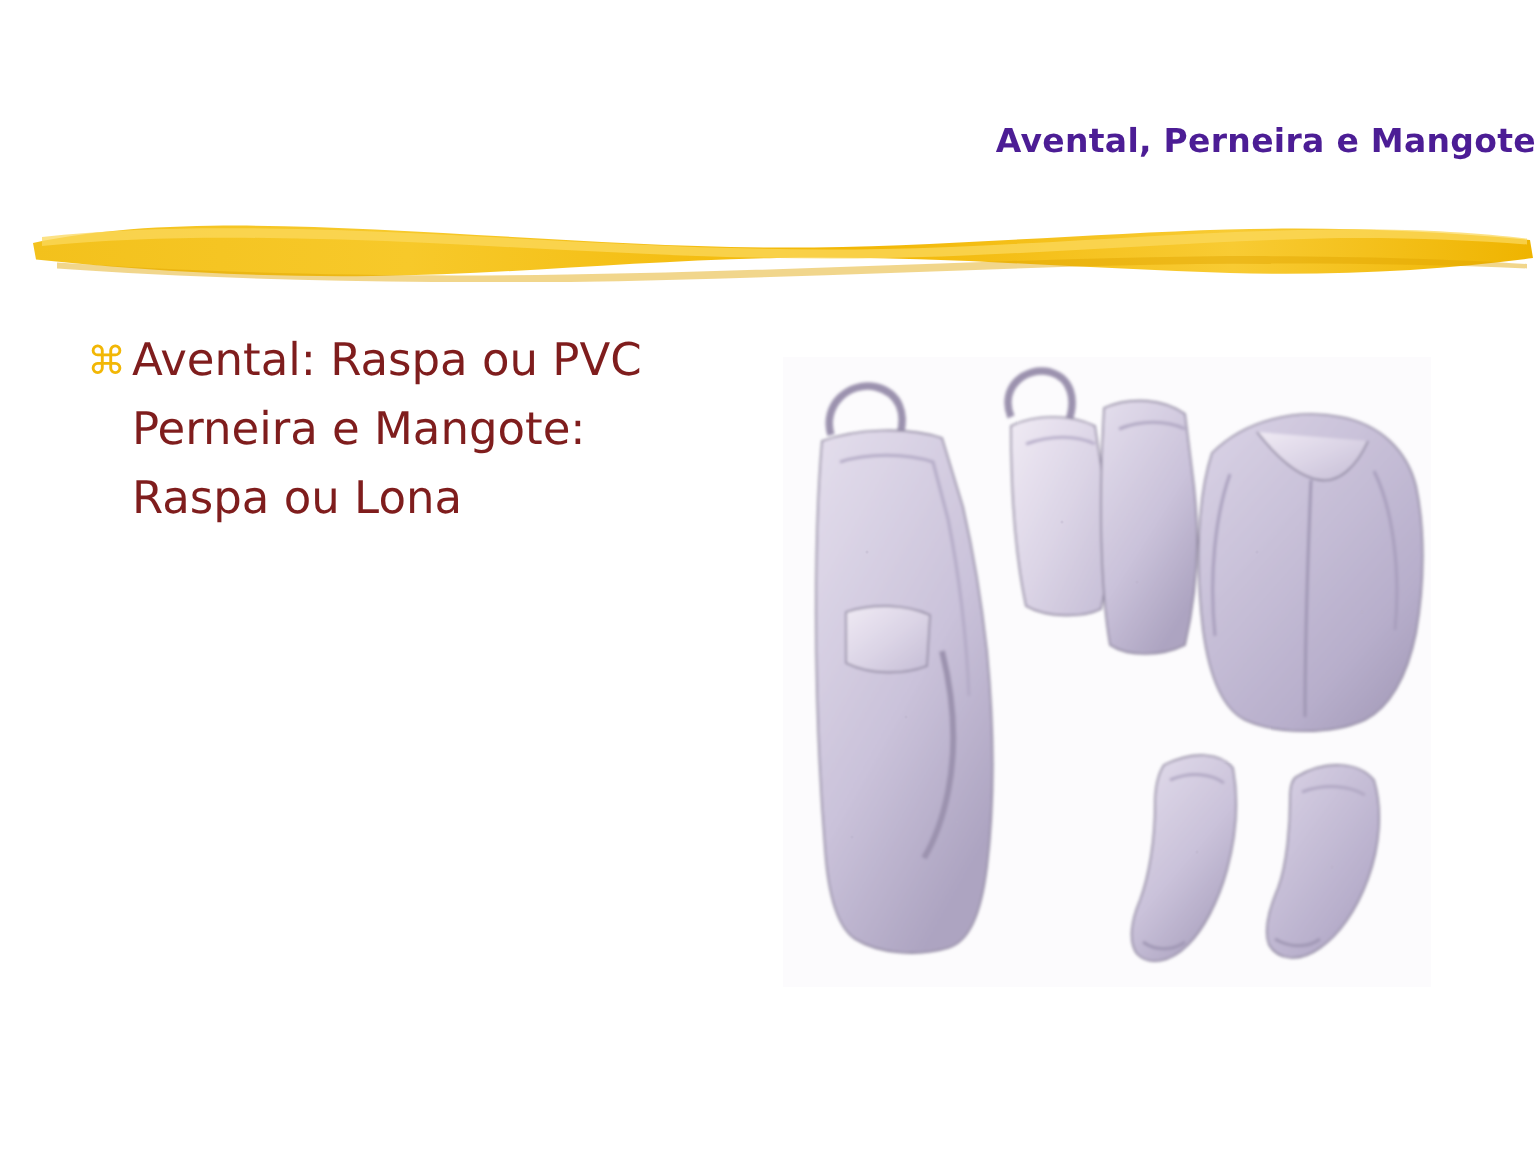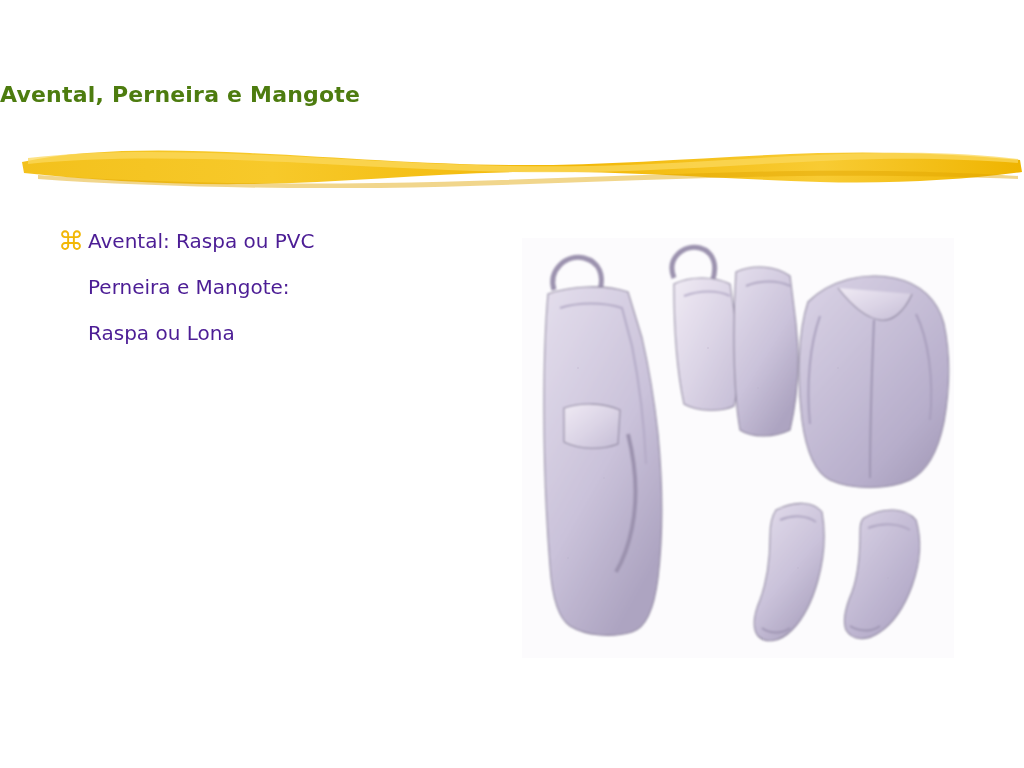--- a/index.html
+++ b/index.html
@@ -23,24 +23,24 @@
     height: 768px;
     background: #ffffff;
   }
 
   
   .slide-title {
     position: absolute;
     left: 0;
     top: 82px;
     width: 1024px;
-    text-align: left;
+    text-align: right;
     font-size: 22px;
     font-weight: bold;
-    color: #4d7c0f;
+    color: #4c1d95;
     letter-spacing: 0.2px;
   }
 
   
   .divider-wrap {
     position: absolute;
     left: 18px;
     top: 140px;
     width: 1006px;
     height: 48px;
@@ -63,23 +63,23 @@
   .bullet-marker {
     flex: 0 0 auto;
     width: 30px;
     font-size: 26px;
     line-height: 46px;
     color: #F2B705;
     font-family: "DejaVu Sans", "Liberation Sans", sans-serif;
   }
   .bullet-text {
     flex: 1 1 auto;
-    font-size: 20px;
+    font-size: 30px;
     line-height: 46px;
-    color: #4c1d95;
+    color: #7f1d1d;
     white-space: pre-line;
   }
 
   
   .photo {
     position: absolute;
     left: 508px;
     top: 228px;
     width: 460px;
     height: 440px;

